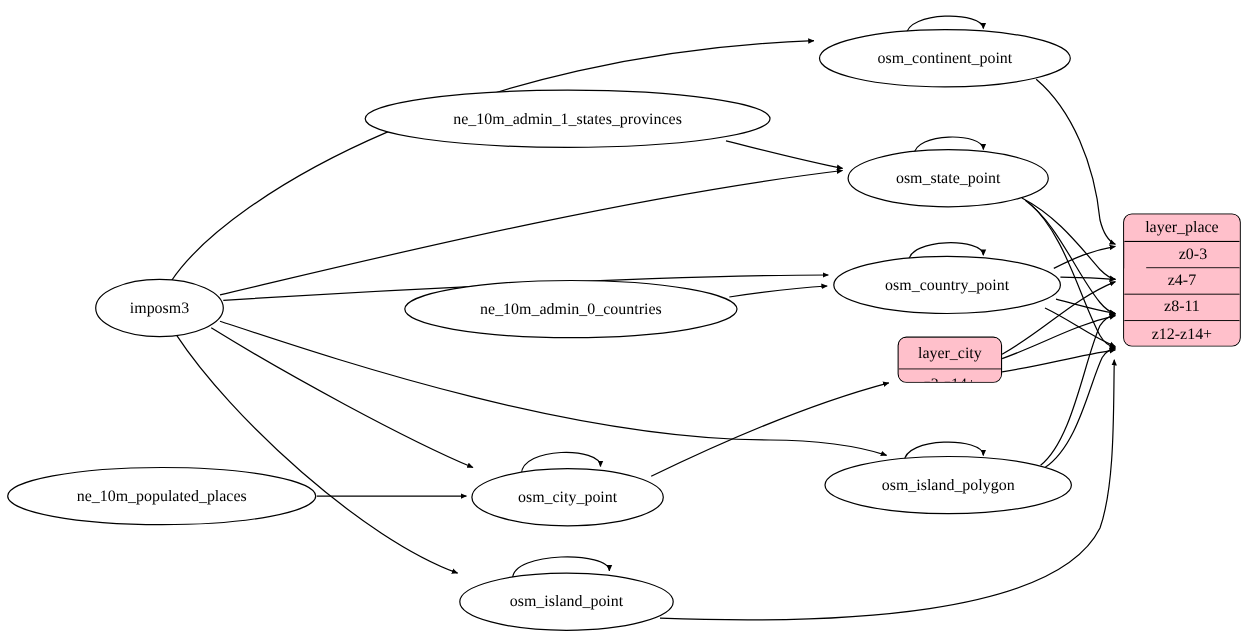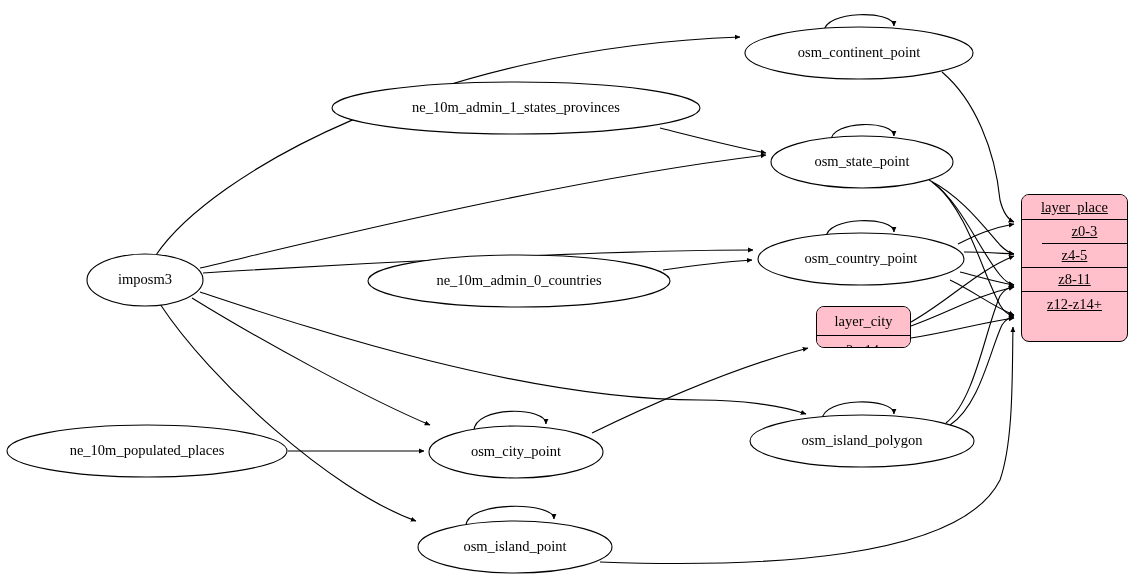--- a/index.html
+++ b/index.html
@@ -188,24 +188,24 @@
       </g>
 
       <g>
         <ellipse class="node-ellipse" cx="515" cy="547" rx="97" ry="26"></ellipse>
         <text class="node-label" x="515" y="548">osm_island_point</text>
       </g>
 
     </g>
   </svg>
 
-  <div class="table-node" style="left:1021px; top:194px; width:107px; height:148px;text-decoration:underline;">
+  <div class="table-node" style="left:1021px; top:194px; width:107px; height:121px;">
     <div class="table-row-cell" style="height:25px;">layer_place</div>
     <div class="table-row-cell" style="height:24px;margin-left:20px;">z0-3</div>
-    <div class="table-row-cell" style="height:24px;">z4-5</div>
+    <div class="table-row-cell" style="height:24px;">z4-7</div>
     <div class="table-row-cell" style="height:24px;">z8-11</div>
     <div class="table-row-cell" style="height:24px;">z12-z14+</div>
   </div>
 
   <div class="table-node" style="left:816px; top:306px; width:95px; height:42px;">
     <div class="table-row-cell" style="height:29px;">layer_city</div>
     <div class="table-row-cell" style="height:29px;">z2-z14+</div>
   </div>
 
 </div>

